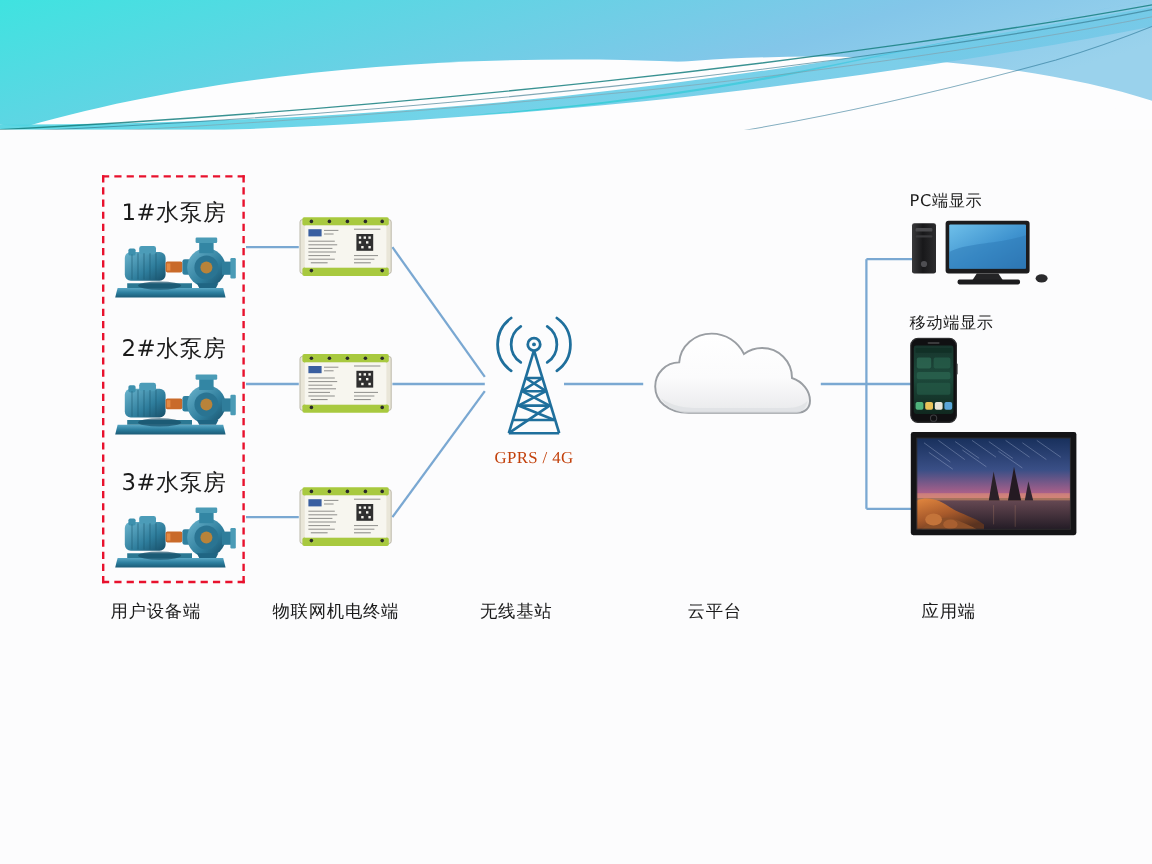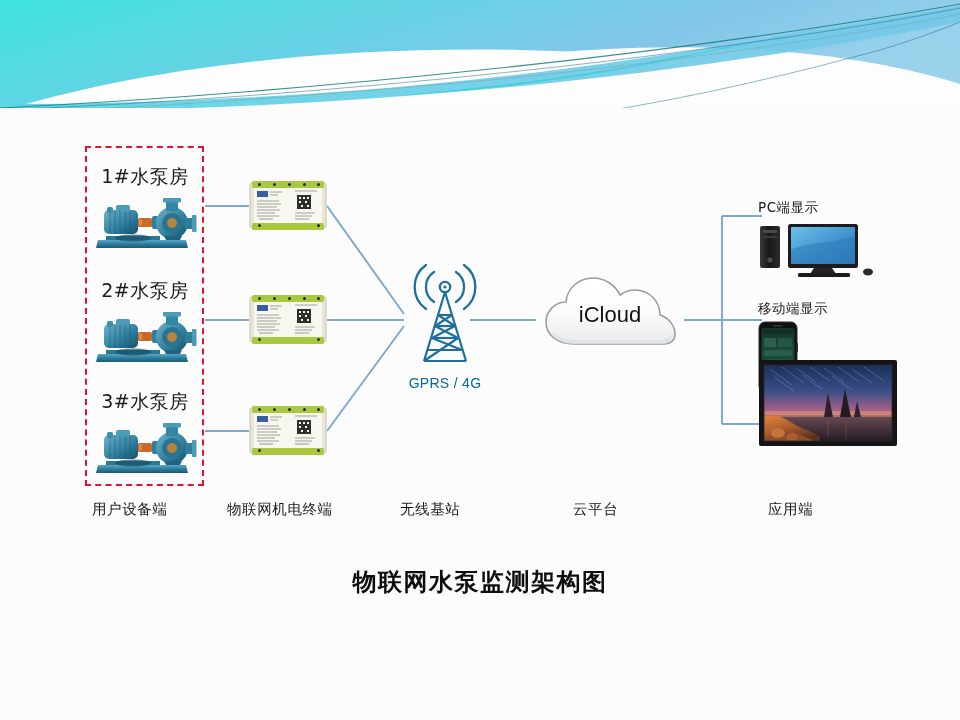--- a/index.html
+++ b/index.html
@@ -79,23 +79,23 @@
   
   #tower-block {
     position: absolute;
     left: 385px; top: 150px;
     width: 120px; text-align: center;
   }
   #tower-block svg { display:block; margin:0 auto; }
   #tower-label {
     margin-top: 2px;
     font-size: 14px;
-    color: #0369a1;
+    color: #c2410c;
     letter-spacing: .3px;
-    font-family: Liberation Sans, sans-serif;
+    font-family: Liberation Serif, serif;
   }
 
   
   #cloud-block {
     position: absolute;
     left: 536px; top: 160px;
     width: 148px; height: 92px;
   }
   #cloud-block svg { display:block; }
   #cloud-text {
@@ -110,21 +110,20 @@
 
   
   .app-block { position: absolute; left: 758px; width: 180px; }
   .app-label {
     font-size: 13.5px;
     color: #1a1a1a;
     letter-spacing: .5px;
     margin-bottom: 3px;
     white-space: nowrap;
     font-family: "DejaVu Sans", "Liberation Sans", sans-serif;
-    margin-top: 40px;
   }
 
   
   #tier-labels {
     position: absolute;
     left: 0; top: 392px;
     width: 960px; height: 30px; padding-left: 16px;
   }
   .tier-label {
     position: absolute;
@@ -509,21 +508,20 @@
                    C20,76 10,66 10,54
                    C10,43 19,34 30,34
                    C31,20 43,10 57,10
                    C69,10 79,17 84,27
                    C88,24 93,22 99,22
                    C113,22 124,33 124,47
                    C133,50 139,58 139,66
                    C139,72 135,76 128,76 Z" fill="url(#cloudG)" stroke="#9a9ea3" stroke-width="1.6"></path>
           <path d="M38,76 C28,76 20,72 15,64 C24,70 34,72 46,72 L120,72 C127,72 133,70 137,66 C136,72 132,76 128,76 Z" fill="#dfe1e4" opacity="0.8"></path>
         </svg>
-        <div id="cloud-text">iCloud</div>
       </div>
 
       <div class="app-block" style="top:51px">
         <div class="app-label">PC端显示</div>
         <svg width="118" height="60" viewBox="0 0 118 60" xmlns="http://www.w3.org/2000/svg">
           <defs>
             <linearGradient id="scrG" x1="0" y1="0" x2="1" y2="1">
               <stop offset="0%" stop-color="#6fc0ea"></stop>
                 <stop offset="55%" stop-color="#3f93cf"></stop>
                 <stop offset="100%" stop-color="#2a6fae"></stop>
@@ -648,17 +646,16 @@
       </div>
 
       <div id="tier-labels">
         <div class="tier-label" style="left:92px">用户设备端</div>
         <div class="tier-label" style="left:227px">物联网机电终端</div>
         <div class="tier-label" style="left:400px">无线基站</div>
         <div class="tier-label" style="left:573px">云平台</div>
         <div class="tier-label" style="left:768px">应用端</div>
       </div>
 
-      <div id="caption">物联网水泵监测架构图</div>
 
     </div>
   </div>
 </div>
 
 </body></html>

